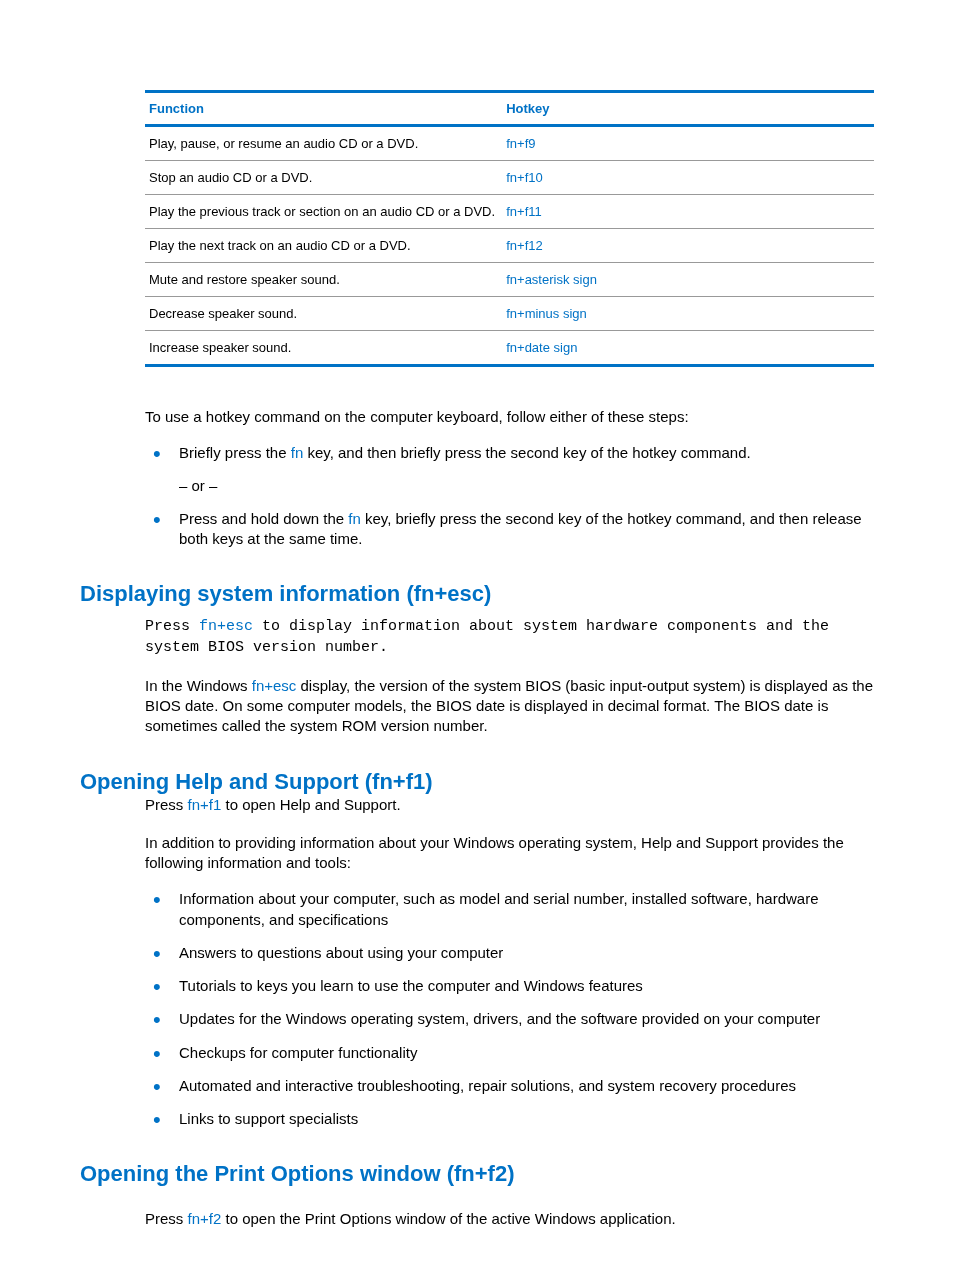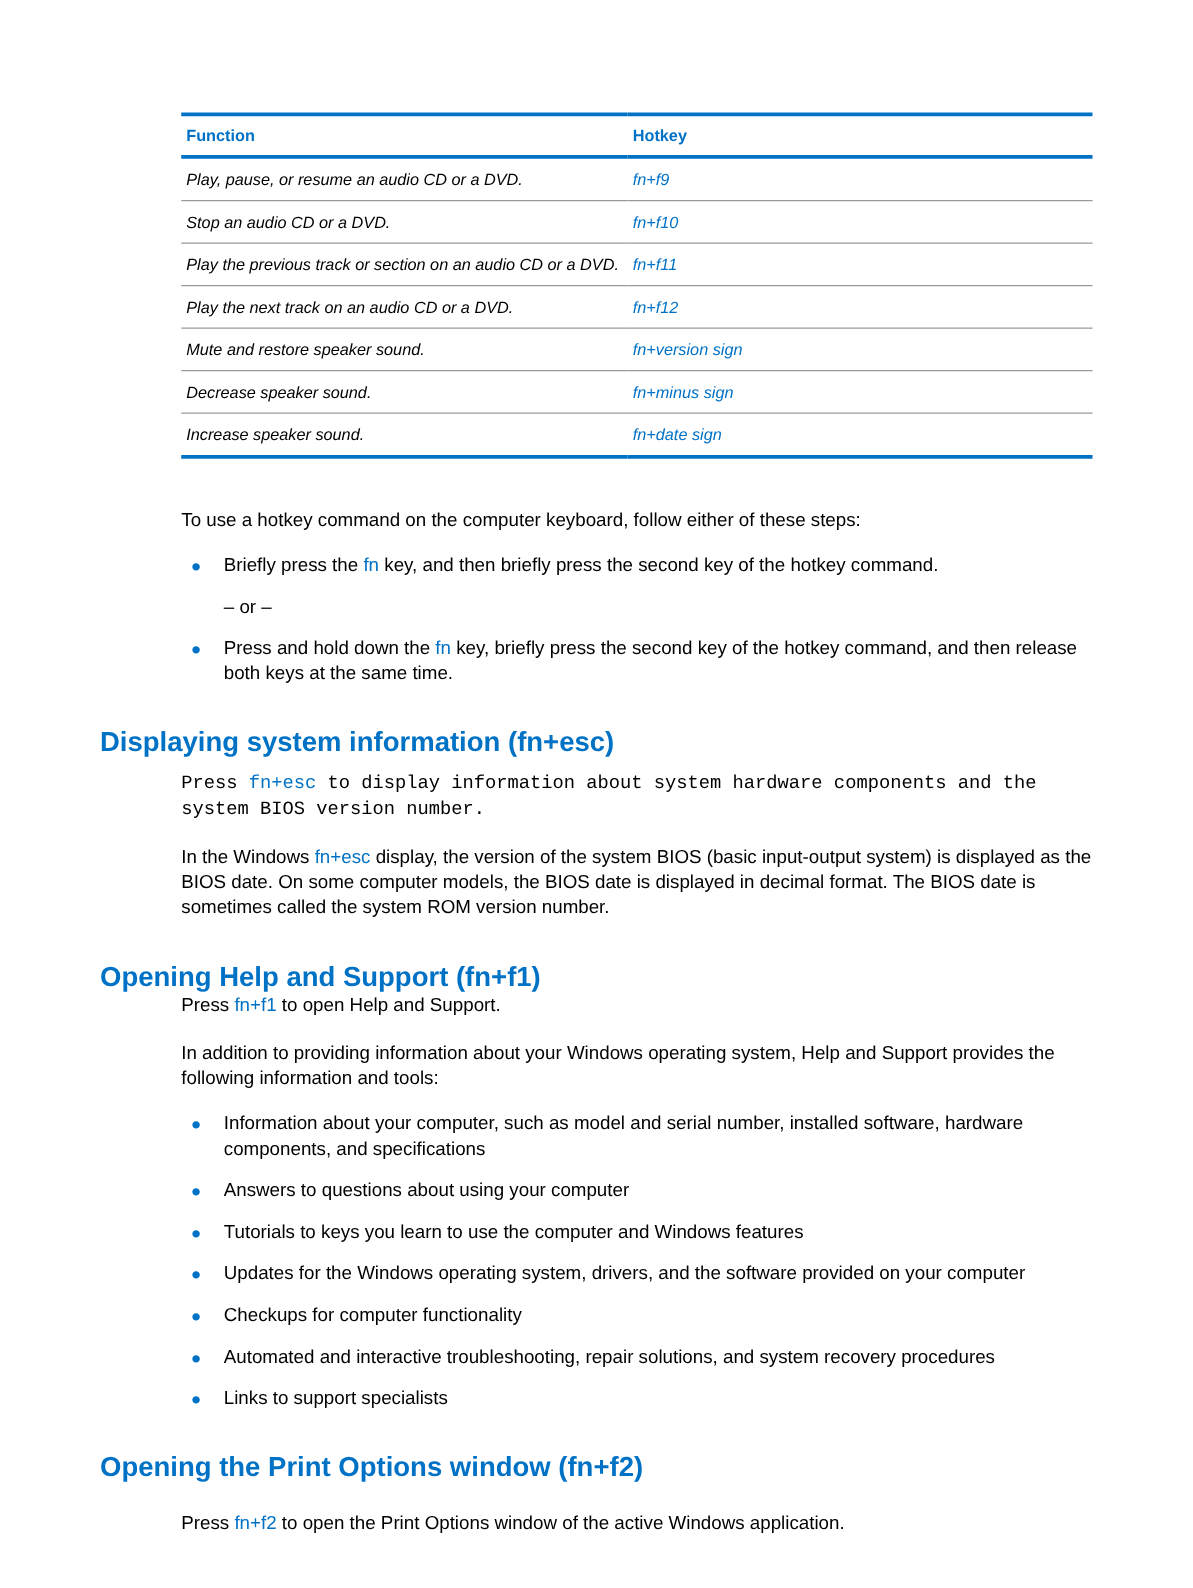--- a/index.html
+++ b/index.html
@@ -27,21 +27,20 @@
     color: #0072c6;
     font-weight: bold;
     padding: 8px 4px 8px 4px;
     border-top: 3px solid #0072c6;
     border-bottom: 3px solid #0072c6;
   }
   table.hotkeys td {
     padding: 9px 4px;
     border-bottom: 1px solid #999;
     vertical-align: top;
-    font-style: italic;
   }
   table.hotkeys tr:last-child td {
     border-bottom: 3px solid #0072c6;
   }
   .hotkey-cell {
     color: #0072c6;
   }
   .col-func { width: 49%; }
   .col-hot { width: 51%; }
   .body-text {
@@ -111,21 +110,21 @@
         <tr>
             <td>Play the previous track or section on an audio CD or a DVD.</td>
             <td class="hotkey-cell">fn+f11</td>
           </tr>
         <tr>
             <td>Play the next track on an audio CD or a DVD.</td>
             <td class="hotkey-cell">fn+f12</td>
           </tr>
         <tr>
             <td>Mute and restore speaker sound.</td>
-            <td class="hotkey-cell">fn+version sign</td>
+            <td class="hotkey-cell">fn+asterisk sign</td>
           </tr>
         <tr>
             <td>Decrease speaker sound.</td>
             <td class="hotkey-cell">fn+minus sign</td>
           </tr>
         <tr>
             <td>Increase speaker sound.</td>
             <td class="hotkey-cell">fn+date sign</td>
           </tr>
       </tbody>

